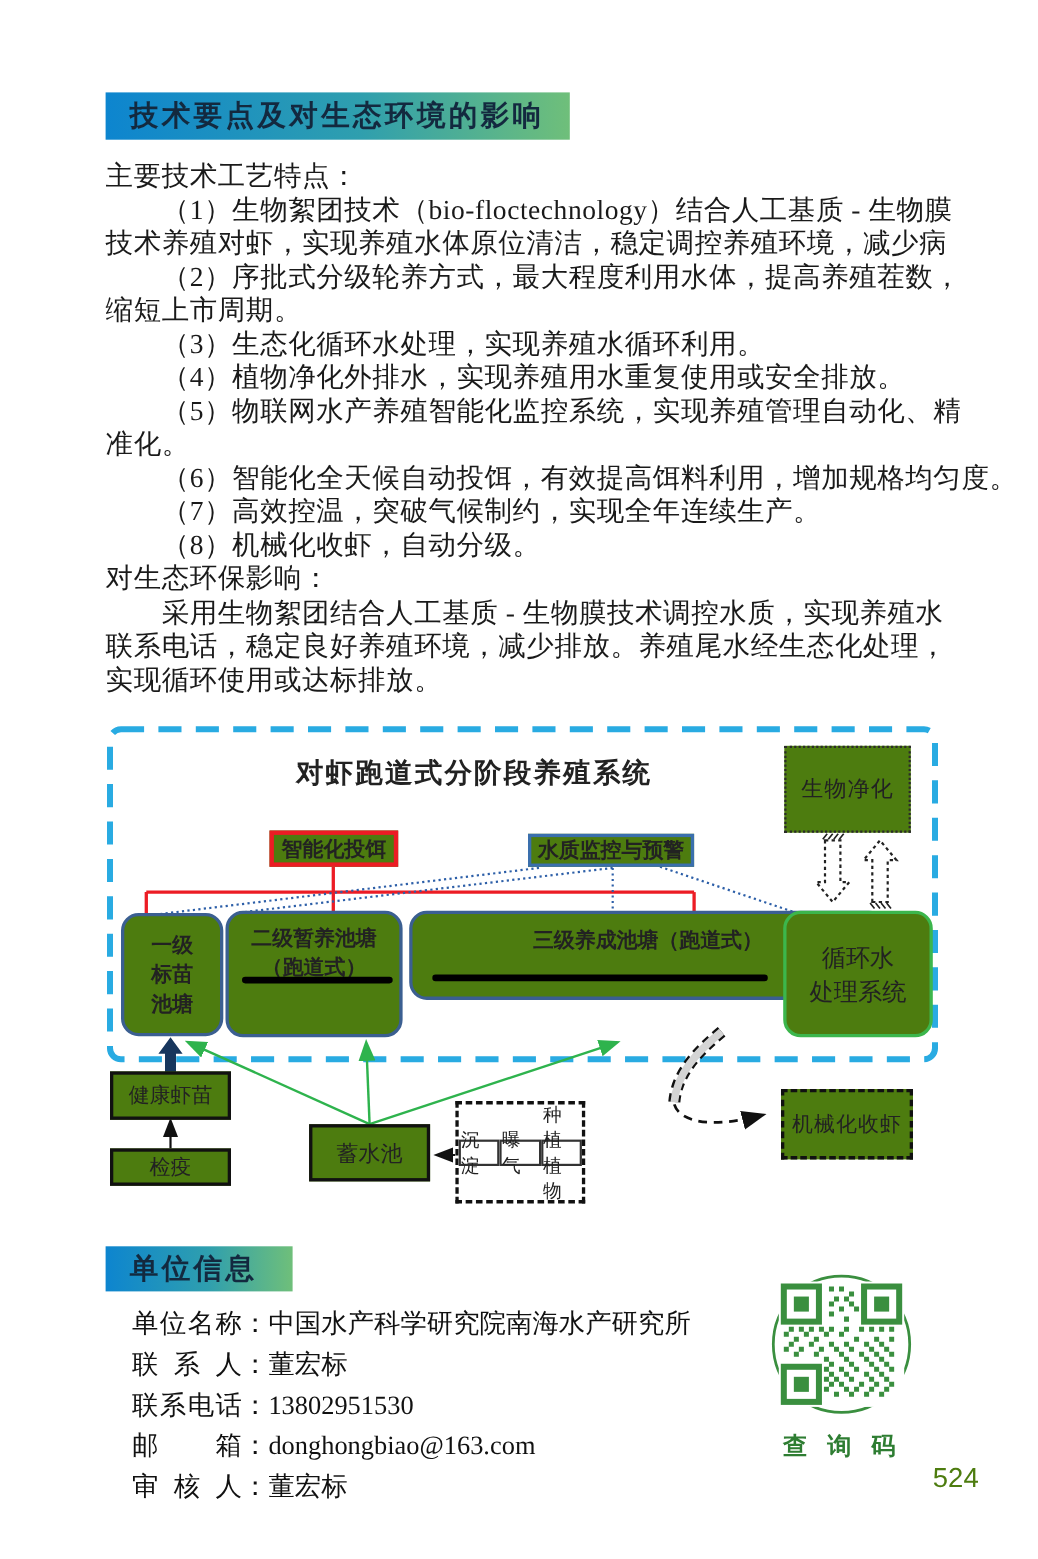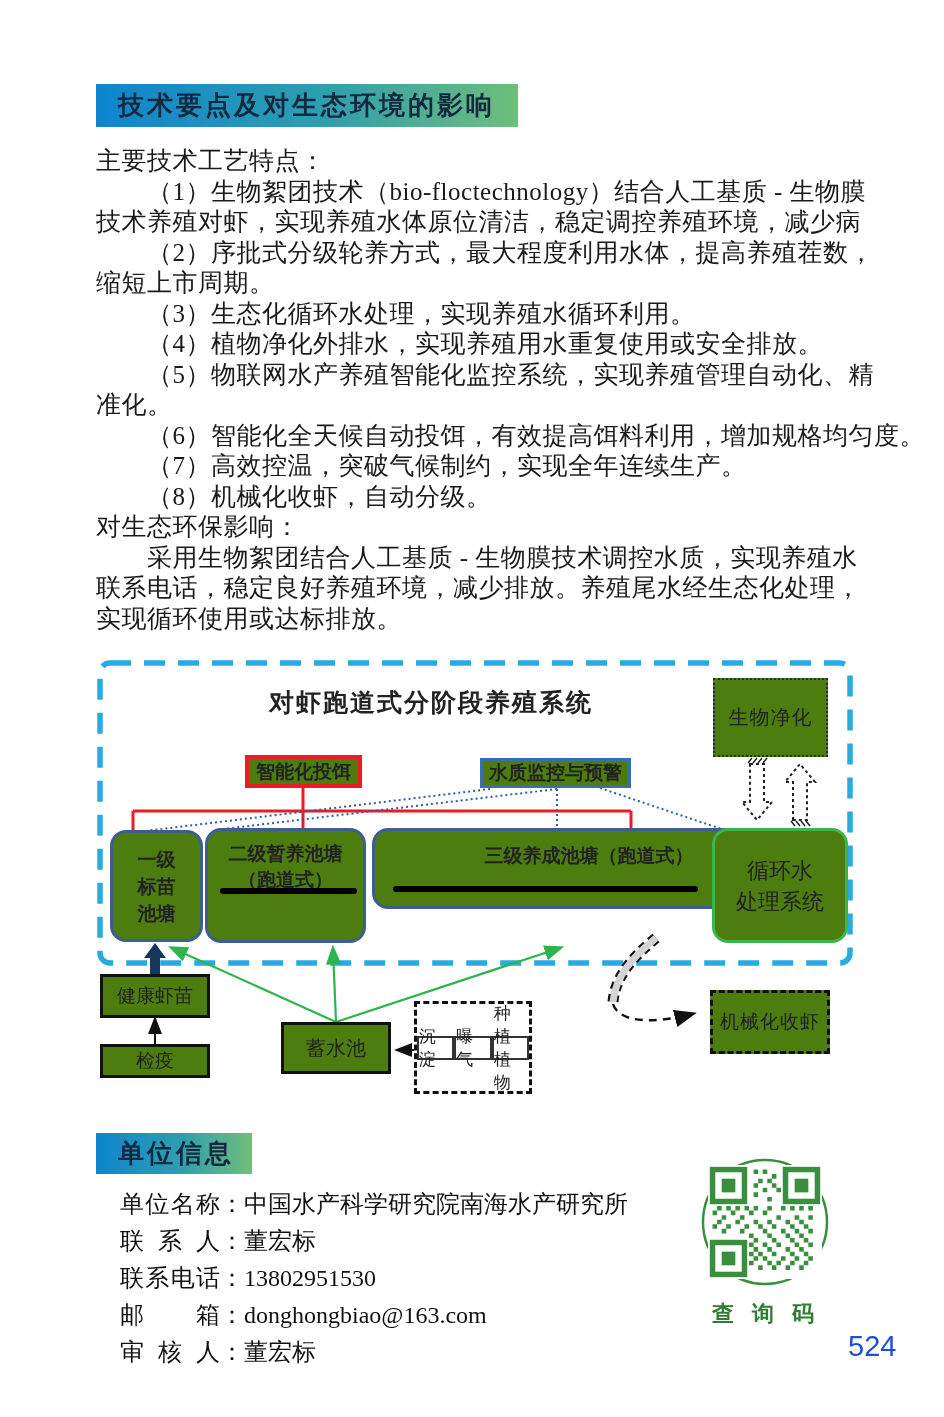--- a/index.html
+++ b/index.html
@@ -5,21 +5,21 @@
   html,body{margin:0;padding:0;background:#ffffff;}
   #page{position:relative;width:944px;height:1417px;background:#fff;overflow:hidden;
         font-family:"Liberation Serif","DejaVu Serif",serif;color:#1a1a1a;}
 
   
   .gbar{position:absolute;display:flex;align-items:center;
         background:linear-gradient(90deg,#0d85cf 0%,#2f9fae 55%,#6fbf7a 100%);
         color:#13293f;font-family:"Liberation Sans","DejaVu Sans",sans-serif;
         font-weight:bold;font-size:26px;letter-spacing:3px;padding-left:22px;box-sizing:border-box;}
   #bar1{left:96px;top:84px;width:422px;height:43px;}
-  #bar2{left:96px;top:1133px;width:156px;height:41px;}
+  #bar2{left:96px;top:1133px;width:170px;height:41px;}
 
   
   #bodytext{position:absolute;left:96px;top:146px;width:790px;
             font-size:25px;line-height:30.5px;letter-spacing:0.5px;white-space:nowrap;}
   #bodytext div{height:30.5px;}
 
   
   #diagram{position:absolute;left:96px;top:660px;width:778px;height:445px;
            font-family:"Liberation Sans","DejaVu Sans",sans-serif;}
   #diagram svg{position:absolute;left:0;top:0;}
@@ -52,21 +52,21 @@
 
   
   #contact{position:absolute;left:120px;top:1186px;font-size:24px;line-height:37px;color:#111;}
   .crow{height:37px;white-space:nowrap;}
   .clbl{display:inline-block;width:100px;text-align:justify;text-align-last:justify;}
   
   #qrwrap{position:absolute;left:698px;top:1155px;width:136px;text-align:center;}
   #qrlabel{margin-top:6px;font-family:"Liberation Sans","DejaVu Sans",sans-serif;
            font-weight:bold;font-size:22px;color:#2e7d32;letter-spacing:6px;}
   #pagenum{position:absolute;left:848px;top:1330px;font-family:"Liberation Sans","DejaVu Sans",sans-serif;
-           font-size:29px;color:#1d4ed8;}
+           font-size:25px;color:#4d7c0f;}
 </style>
 </head>
 <body>
 
 <div id="page">
 
   <div id="bar1" class="gbar">
     <span>技术要点及对生态环境的影响</span>
   </div>
 

